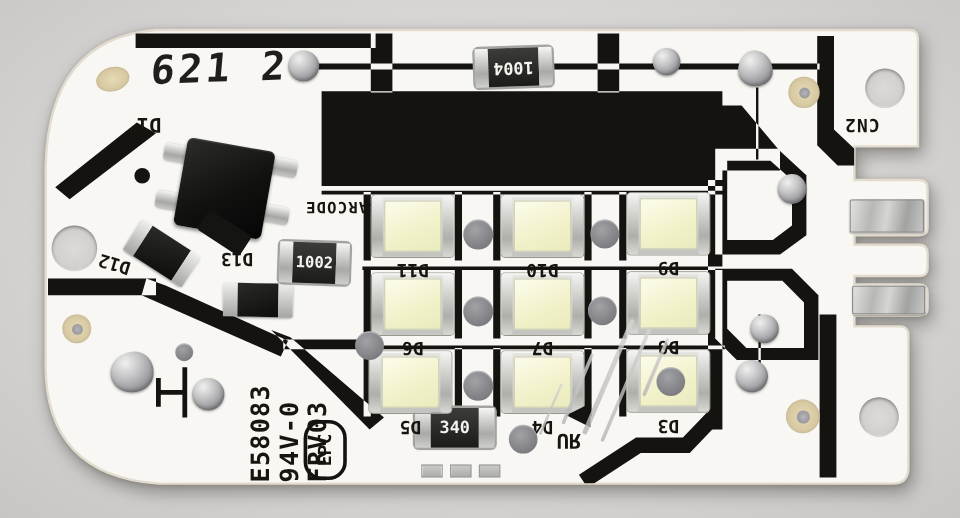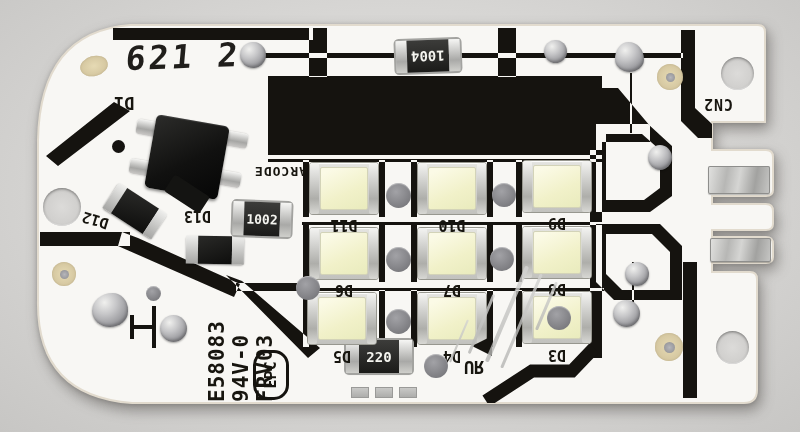--- a/index.html
+++ b/index.html
@@ -128,21 +128,21 @@
     <div class="cap"></div>
     <div class="rbody" style="font-size:13px;">
         <span>1002</span>
       </div>
     <div class="cap"></div>
   </div>
 
   <div class="abs res" style="left:346px;top:340px;width:66px;height:33px;">
     <div class="cap" style="width:13px;"></div>
     <div class="rbody" style="font-size:14px;">
-        <span>220</span>
+        <span>340</span>
       </div>
     <div class="cap" style="width:13px;"></div>
   </div>
 
   <div class="abs led" style="left:310px;top:163px;">
       <div class="cap"></div>
       <div class="phos"></div>
       <div class="cap"></div>
     </div>
   <div class="abs led" style="left:418px;top:163px;">

